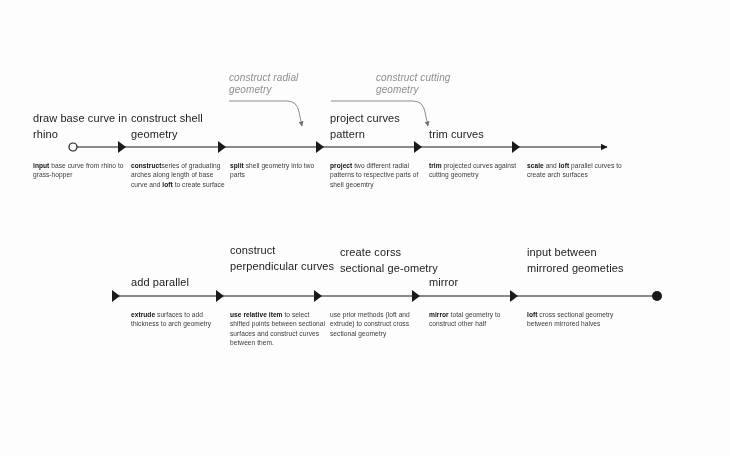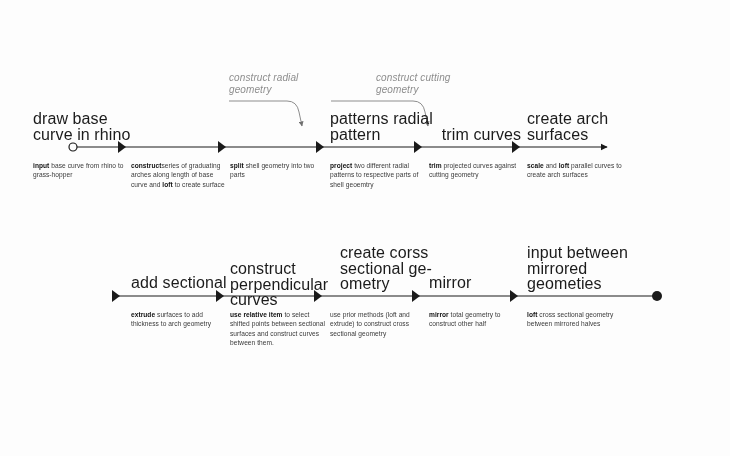--- a/index.html
+++ b/index.html
@@ -23,21 +23,21 @@
   svg.lines {
     position: absolute;
     left: 0;
     top: 0;
     width: 730px;
     height: 456px;
     pointer-events: none;
   }
   .step-heading {
     position: absolute;
-    font-size: 16px;
+    font-size: 11px;
     line-height: 15.5px;
     color: #1b1b1b;
     letter-spacing: 0.1px;
     width: 105px;
   }
   .step-body {
     position: absolute;
     font-size: 6.6px;
     line-height: 9.4px;
     color: #3a3a3a;
@@ -98,23 +98,23 @@
       <path d="M 412 290 L 420 296 L 412 302 z" fill="#1a1a1a"></path>
       <path d="M 510 290 L 518 296 L 510 302 z" fill="#1a1a1a"></path>
       <circle cx="657" cy="296" r="5" fill="#1a1a1a"></circle>
     </g>
   </svg>
 
   <div class="annotation" style="left:229px; top:72px;">construct radial geometry</div>
   <div class="annotation" style="left:331px; top:72px;margin-left:45px;">construct cutting geometry</div>
 
   <div class="step-heading" style="left:33px; top:111px;">draw base curve in rhino</div>
-  <div class="step-heading" style="left:330px; top:111px;">patterns radial pattern</div>
-  <div class="step-heading" style="left:429px; top:127px;text-align:center;">trim curves</div>
-  <div class="step-heading" style="left:527px; top:111px;">create arch surfaces</div>
+  <div class="step-heading" style="left:131px; top:111px;">construct shell geometry</div>
+  <div class="step-heading" style="left:330px; top:111px;">project curves pattern</div>
+  <div class="step-heading" style="left:429px; top:127px;">trim curves</div>
 
   <div class="step-body" style="left:33px; top:161px;">
     <b>input</b><span> base curve from rhino to grass-hopper</span>
   </div>
 
   <div class="step-body" style="left:131px; top:161px;">
     <b>construct</b><span>series of graduating arches along length of base curve and </span><b>loft</b><span> to create surface</span>
   </div>
 
   <div class="step-body" style="left:230px; top:161px;">
@@ -126,22 +126,22 @@
   </div>
 
   <div class="step-body" style="left:429px; top:161px;">
     <b>trim</b><span> projected curves against cutting geometry</span>
   </div>
 
   <div class="step-body" style="left:527px; top:161px;">
     <b>scale</b><span> and </span><b>loft</b><span> parallel curves to create arch surfaces</span>
   </div>
 
-  <div class="step-heading" style="left:131px; top:275px;">add sectional</div>
-  <div class="step-heading" style="left:230px; top:261px;">construct perpendicular curves</div>
+  <div class="step-heading" style="left:131px; top:275px;">add parallel</div>
+  <div class="step-heading" style="left:230px; top:243px;">construct perpendicular curves</div>
   <div class="step-heading" style="left:340px; top:245px;">create corss sectional ge-ometry</div>
   <div class="step-heading" style="left:429px; top:275px;">mirror</div>
   <div class="step-heading" style="left:527px; top:245px;">input between mirrored geometies</div>
 
   <div class="step-body" style="left:131px; top:310px;">
     <b>extrude</b><span> surfaces to add thickness to arch geometry</span>
   </div>
 
   <div class="step-body" style="left:230px; top:310px;">
     <b>use relative item</b><span> to select shifted points between sectional surfaces and construct curves between them.</span>

